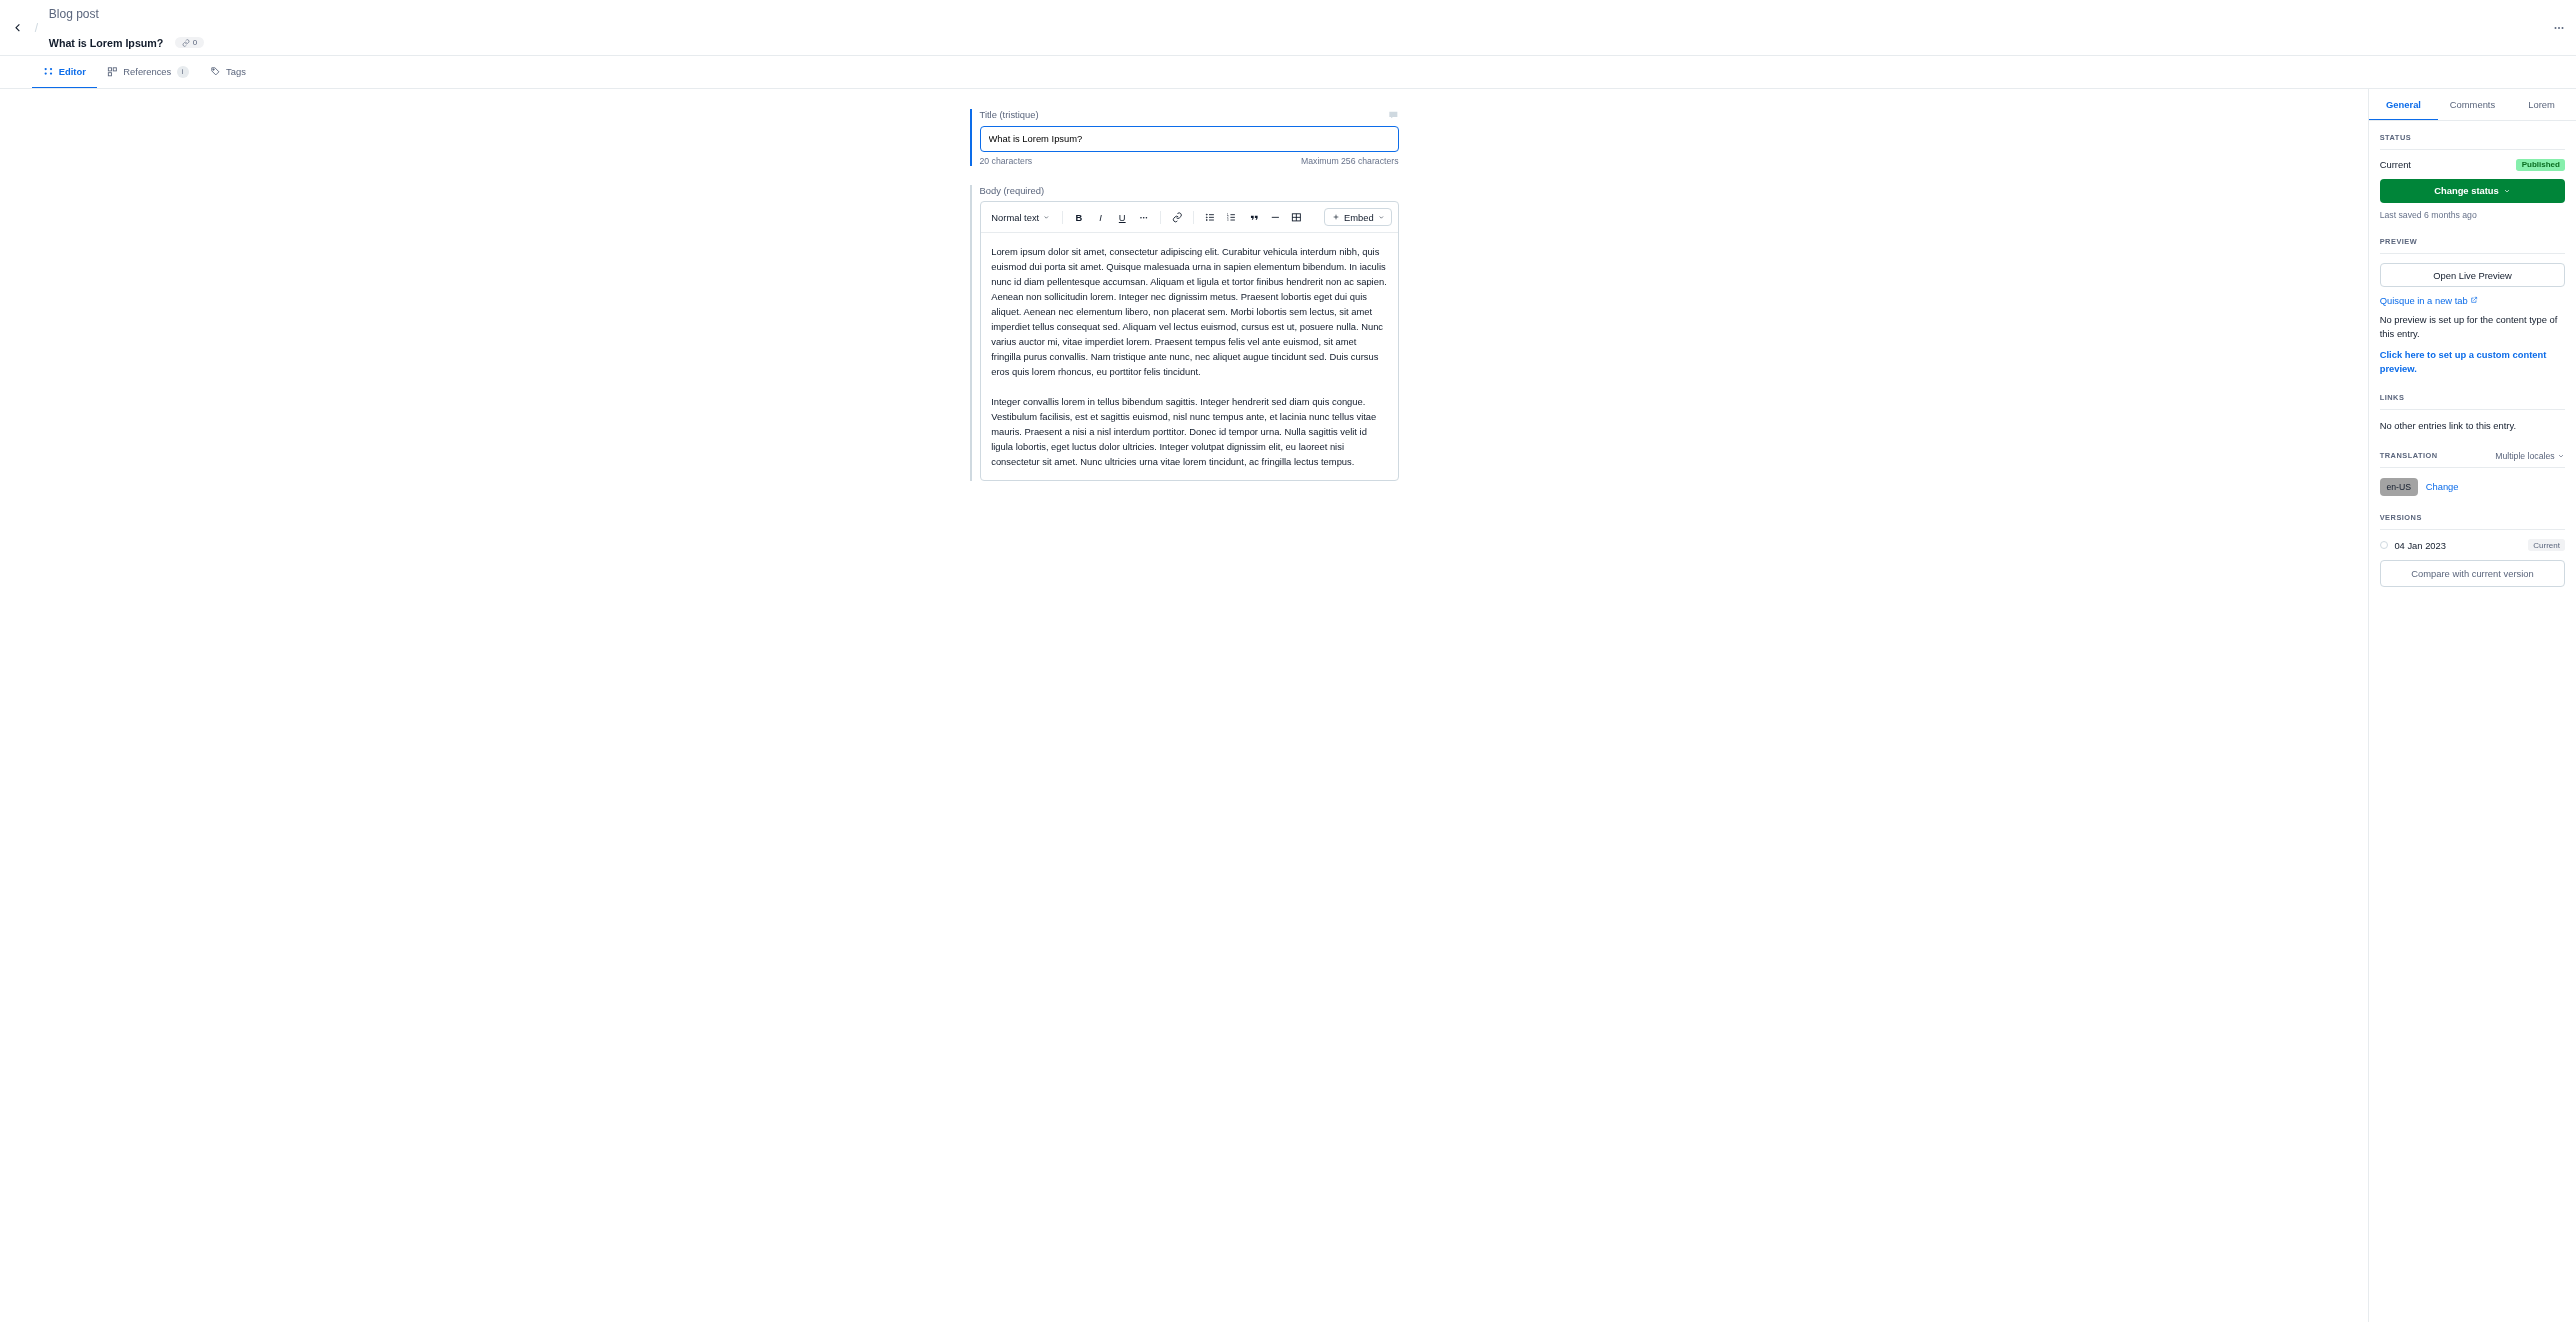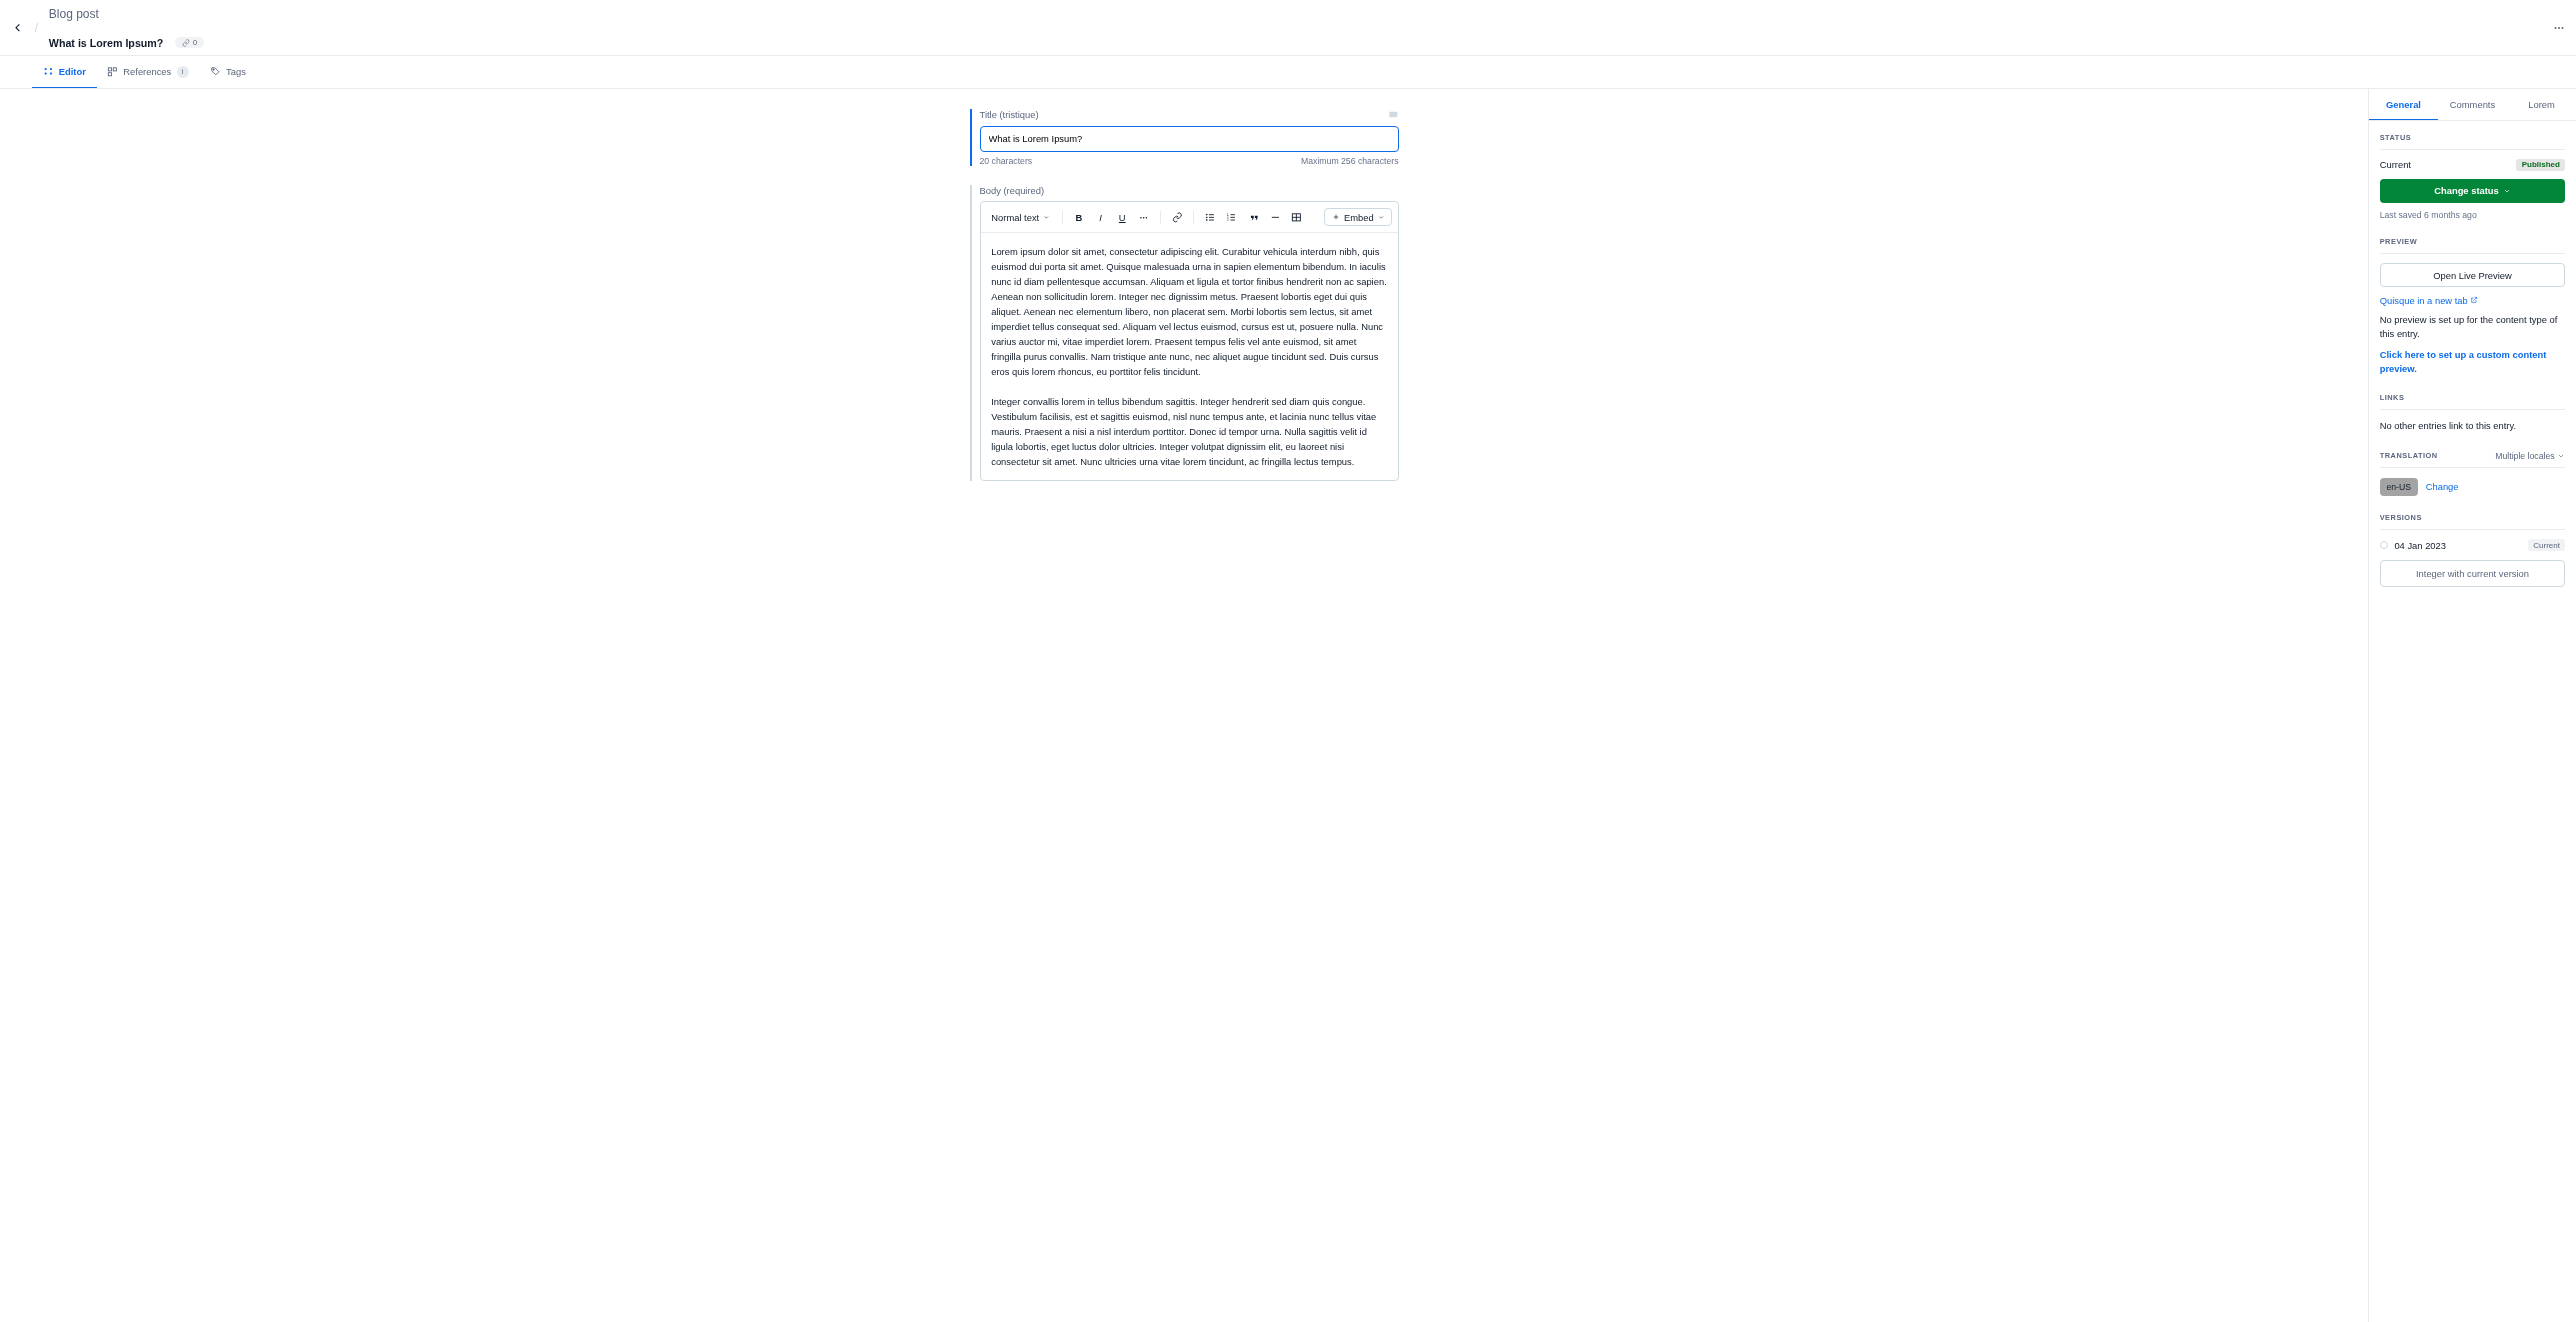--- a/index.html
+++ b/index.html
@@ -39,21 +39,21 @@
 .side-col { width: 208px; border-left: 0.7px solid #E7EBEE; overflow-y: auto; }
 .side-tabs { display: flex; border-bottom: 0.7px solid #E7EBEE; }
 .side-tab { flex: 1; padding: 9.4px 5.4px; text-align: center; color: #5A657C; cursor: pointer; border-bottom: 1.3px solid transparent; font-size: 9.4px;}
 .side-tab.active { color: #0C6CE9; border-bottom-color: #0C6CE9; font-weight: 600; }
 .side-section { padding: 12px 10.7px 5.4px; }
 .section-title { font-size: 7.4px; font-weight: 700; letter-spacing: 0.5px; color: #5A657C; text-transform: uppercase; border-bottom: 0.7px solid #E7EBEE; padding-bottom: 6.7px; margin-bottom: 9.4px; display:flex; align-items:center;}
 .section-title-spacer{flex:1;}
 .section-extra { font-size: 8.7px; font-weight: 400; text-transform: none; letter-spacing: 0; color: #5A657C; display: flex; align-items: center; gap: 2.7px;}
 .status-row { display: flex; align-items: center; margin-bottom: 8px; }
 .status-label { font-size: 9.4px; }
-.status-badge { margin-left: auto; background: #e5e5e5; color: #0B6E22; font-size: 8px; font-weight: 600; padding: 1.3px 5.4px; border-radius: 2.7px; }
+.status-badge { margin-left: auto; background: #86efac; color: #0B6E22; font-size: 8px; font-weight: 600; padding: 1.3px 5.4px; border-radius: 2.7px; }
 .change-status { background: #008539; color: #fff; text-align: center; padding: 6.7px; border-radius: 4px; cursor: pointer; font-weight: 600; font-size: 9.4px; display:flex; align-items:center; justify-content:center; gap:4px;}
 .last-saved { font-size: 8.7px; color: #67728A; margin-top: 6.7px; }
 .preview-btn { border: 0.7px solid #CFD9E0; border-radius: 4px; padding: 5.4px; text-align: center; font-size: 9.4px; cursor: pointer; margin-bottom: 8px; }
 .link-text { color: #0C6CE9; font-size: 9.4px; cursor: pointer; display: inline-flex; align-items: center; gap: 2.7px; }
 .muted { font-size: 9.4px; color: #111B2B; margin-top: 6.7px; line-height:1.5;}
 .locale-row { display: flex; align-items: center; gap: 8px; }
 .locale-pill { background: #a3a3a3; border-radius: 4px; padding: 4px 6.7px; font-size: 8.7px; }
 .version-row { display: flex; align-items: center; gap: 6.7px; margin-bottom: 9.4px; }
 .version-dot { width: 8px; height: 8px; border: 1.3px solid #CFD9E0; border-radius: 50%; }
 .version-badge { margin-left: auto; background: #F1F2F4; font-size: 8px; padding: 1.3px 5.4px; border-radius: 2.7px; color:#5A657C;}
@@ -288,18 +288,18 @@
         </div>
       </div>
 
       <div class="side-section">
         <div class="section-title">Versions</div>
         <div class="version-row">
           <span class="version-dot"></span>
           <span>04 Jan 2023</span>
           <span class="version-badge">Current</span>
         </div>
-        <div class="compare-btn">Integer with current version</div>
+        <div class="compare-btn">Compare with current version</div>
       </div>
     </div>
   </div>
 </div>
 
 
 </body></html>

